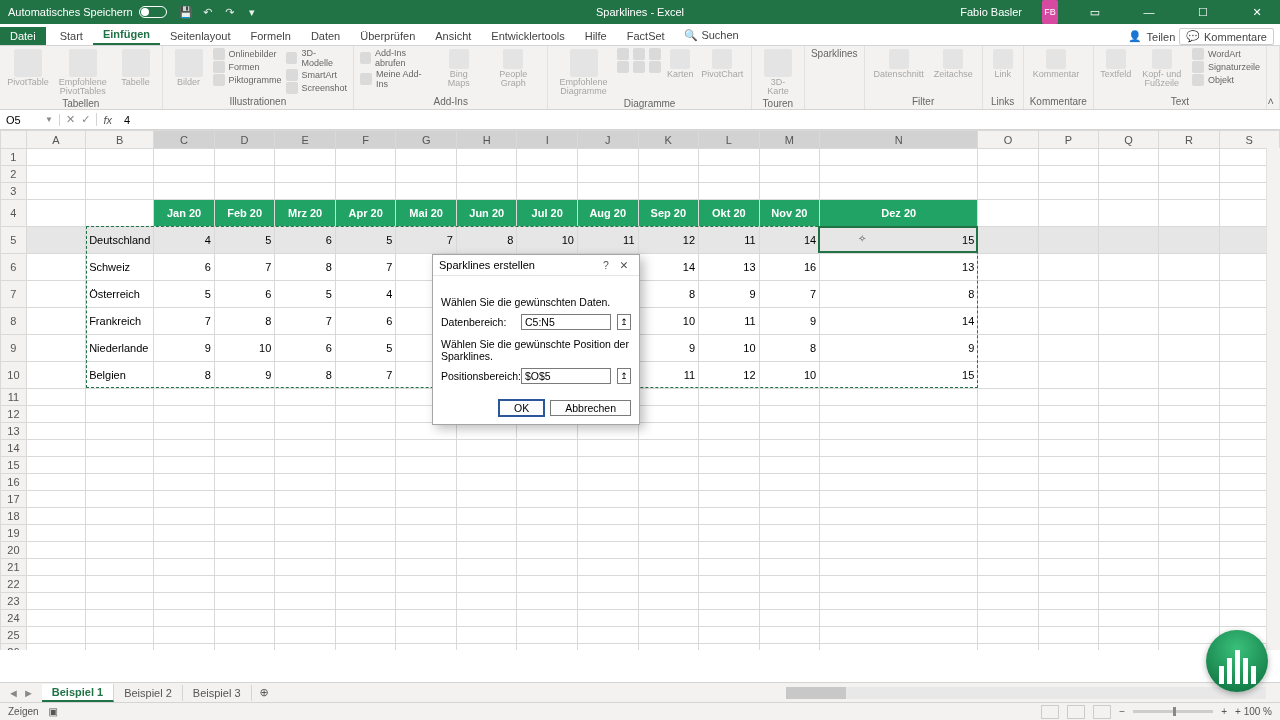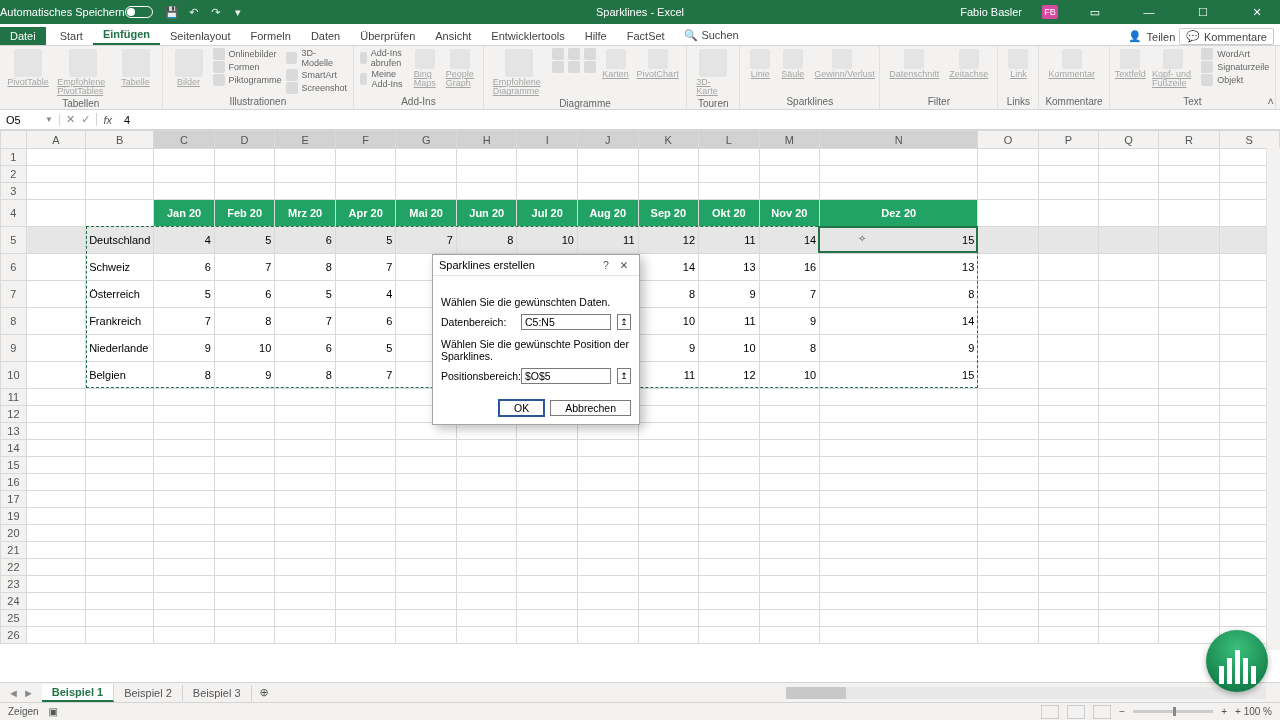--- a/index.html
+++ b/index.html
@@ -1,48 +1,48 @@
 <!DOCTYPE html>
 <html><head>
 <meta charset="utf-8">
 <style>
 * { margin: 0; padding: 0; box-sizing: border-box; font-family: 'Segoe UI', Tahoma, sans-serif; }
 body { background: #fff; width: 1280px; height: 720px; overflow: hidden; position: relative; }
 
 
 .titlebar { height: 24px; background: #217346; display: flex; align-items: center; color: #fff; font-size: 11px; position: relative; }
-.titlebar .autosave { display: flex; align-items: center; }
+.titlebar .autosave { display: flex; align-items: center; margin-left: 8px; gap: 6px; }
 .titlebar .toggle { width: 28px; height: 12px; border: 1px solid #fff; border-radius: 6px; position: relative; }
 .titlebar .toggle::after { content: ''; position: absolute; width: 8px; height: 8px; background: #fff; border-radius: 50%; left: 1px; top: 1px; }
 .titlebar .qat { margin-left: 12px; display: flex; gap: 8px; }
 .titlebar .qat span { width: 14px; height: 14px; display: inline-flex; align-items: center; justify-content: center; opacity: .9; }
 .titlebar .doc-title { position: absolute; left: 50%; transform: translateX(-50%); }
 .titlebar .user-area { position: absolute; right: 6px; display: flex; align-items: center; gap: 20px; }
-.titlebar .avatar { width: 16px; height: 14px; background: #d64ba1; border-radius: 2px; font-size: 9px; display: flex; align-items: center; justify-content: center; }
+.titlebar .avatar { width: 16px; height: 24px; background: #d64ba1; border-radius: 2px; font-size: 9px; display: flex; align-items: center; justify-content: center; }
 .titlebar .winbtn { width: 34px; text-align: center; }
 
 
 .ribbon-tabs { height: 22px; background: #fff; border-bottom: 1px solid #d4d4d4; display: flex; align-items: flex-end; font-size: 11px; color: #444; }
 .ribbon-tabs .tab { padding: 3px 10px; cursor: pointer; }
 .ribbon-tabs .tab.file { background: #217346; color: #fff; margin-right: 4px; }
 .ribbon-tabs .tab.active { color: #217346; border-bottom: 2px solid #217346; font-weight: 600; }
 .ribbon-tabs .right { margin-left: auto; display: flex; gap: 4px; padding-right: 6px; }
 .ribbon-tabs .right .share { display: flex; align-items: center; gap: 4px; }
 .ribbon-tabs .right .comments { background: #fff; border: 1px solid #ccc; padding: 1px 6px; border-radius: 2px; display:flex; align-items:center; gap:4px;}
 
 
 .ribbon { height: 64px; background: #f3f2f1; border-bottom: 1px solid #d4d4d4; display: flex; position: relative; font-size: 10px; color: #666; }
 .rgroup { border-right: 1px solid #e1e1e1; padding: 2px 6px; display: flex; flex-direction: column; justify-content: space-between; }
 .rgroup .items { display: flex; gap: 4px; align-items: flex-start; }
 .rgroup .label { text-align: center; font-size: 10px; color: #666; padding-top: 0px; }
 .ritem { display: flex; flex-direction: column; align-items: center; gap: 1px; padding: 1px 3px; min-width: 28px; }
 .ritem.big { min-width: 40px; }
 .ritem .icon { width: 20px; height: 20px; background: #dadada; border-radius: 2px; }
 .ritem .icon.big { width: 28px; height: 28px; }
-.ritem .txt { font-size: 9px; text-align: left; line-height: 1.05; max-width: 56px; color: #666; text-decoration: underline; }
+.ritem .txt { font-size: 9px; text-align: center; line-height: 1.05; max-width: 56px; color: #666; }
 .ritem.disabled { opacity: .55; }
 .ribbon .collapse { position: absolute; right: 6px; bottom: 2px; font-size: 11px; color: #666; }
 .stack { display:flex; flex-direction:column; gap:1px; }
 .stack .row { display:flex; align-items:center; gap:4px; font-size:9px; color:#666; }
 .stack .row .micon{ width:12px;height:12px;background:#dadada;border-radius:2px;}
 
 
 .fbar { height: 20px; border-bottom: 1px solid #d4d4d4; display: flex; align-items: center; font-size: 11px; }
 .fbar .namebox { width: 60px; border-right: 1px solid #d4d4d4; padding: 0 6px; display:flex; align-items:center; justify-content:space-between;}
 .fbar .namebox .dd{font-size:8px;color:#888;}
@@ -269,34 +269,20 @@
   <div class="rgroup">
     <div class="items">
         <div class="ritem big disabled">
           <div class="icon big"></div>
           <div class="txt">3D-Karte</div>
         </div>
       </div>
     <div class="label">Touren</div>
   </div>
   <div class="rgroup">
-    <div class="items">
-      <div class="ritem disabled">
-          <div class="icon"></div>
-          <div class="txt">Linie</div>
-        </div>
-      <div class="ritem disabled">
-          <div class="icon"></div>
-          <div class="txt">Säule</div>
-        </div>
-      <div class="ritem disabled">
-          <div class="icon"></div>
-          <div class="txt">Gewinn/Verlust</div>
-        </div>
-    </div>
     <div class="label">Sparklines</div>
   </div>
   <div class="rgroup">
     <div class="items">
       <div class="ritem disabled">
           <div class="icon"></div>
           <div class="txt">Datenschnitt</div>
         </div>
       <div class="ritem disabled">
           <div class="icon"></div>
@@ -763,20 +749,42 @@
           <td class=""></td>
           <td class=""></td>
           <td class=""></td>
           <td class=""></td>
           <td class=""></td>
           <td class=""></td>
           <td class=""></td>
           <td class=""></td>
         </tr>
         <tr class=" ">
+          <th class="rowhead">18</th>
+          <td class=""></td>
+          <td class=""></td>
+          <td class=""></td>
+          <td class=""></td>
+          <td class=""></td>
+          <td class=""></td>
+          <td class=""></td>
+          <td class=""></td>
+          <td class=""></td>
+          <td class=""></td>
+          <td class=""></td>
+          <td class=""></td>
+          <td class=""></td>
+          <td class=""></td>
+          <td class=""></td>
+          <td class=""></td>
+          <td class=""></td>
+          <td class=""></td>
+          <td class=""></td>
+        </tr>
+        <tr class=" ">
           <th class="rowhead">19</th>
           <td class=""></td>
           <td class=""></td>
           <td class=""></td>
           <td class=""></td>
           <td class=""></td>
           <td class=""></td>
           <td class=""></td>
           <td class=""></td>
           <td class=""></td>

